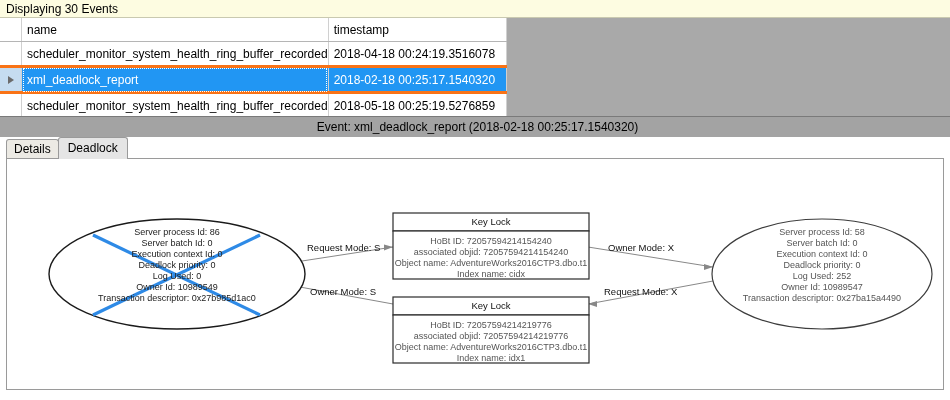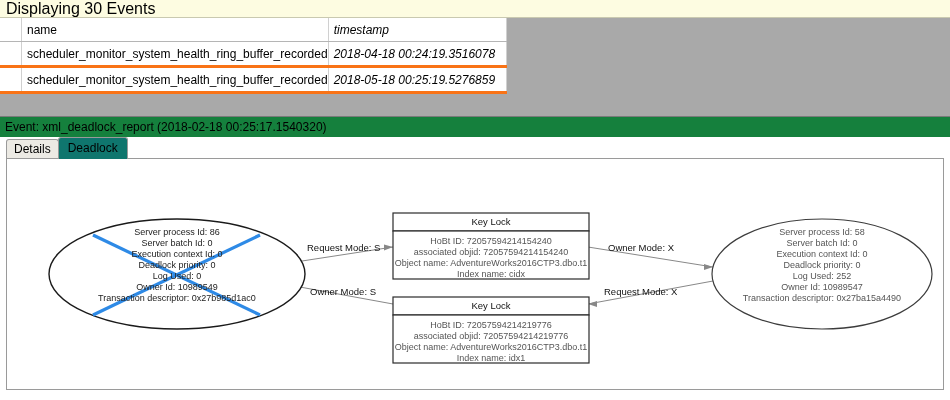--- a/index.html
+++ b/index.html
@@ -19,21 +19,21 @@
 
   
   .banner {
     height: 18px;
     background: #fdfce1;
     border-bottom: 1px solid #c9c9b0;
     display: flex;
     align-items: center;
     padding-left: 6px;
     box-sizing: border-box;
-    font-size: 16px;
+    font-size: 12px;
   }
 
   
   .grid-wrap {
     position: relative;
     height: 99px;
     background: #a9a9a9;
     border-bottom: 1px solid #7a7a7a;
     box-sizing: border-box;
     overflow: hidden;
@@ -55,21 +55,21 @@
     white-space: nowrap;
     overflow: hidden;
     background: #ffffff;
   }
   table.grid th {
     background: #ffffff;
     border-bottom: 1px solid #b5b5b5;
   }
   .col-sel { width: 21px; padding: 0 !important; text-align: center !important; }
   .col-name { width: 272px; }
-  .col-ts { width: 172px; font-style: italic; }
+  .col-ts { width: 172px; }
   tr.selected td { background: #2196f3; color: #ffffff; }
   tr.selected td.col-sel { background: #c5dcf0; color: #555555; }
   .rowmarker {
     display: inline-block;
     width: 0; height: 0;
     border-left: 6px solid #6b6b6b;
     border-top: 4px solid transparent;
     border-bottom: 4px solid transparent;
     vertical-align: middle;
   }
@@ -78,22 +78,23 @@
     outline-offset: -2px;
   }
 
   
   .event-header {
     height: 20px;
     display: flex;
     align-items: center;
     padding-left: 5px;
     box-sizing: border-box;
-    background: #15803d;
-    font-size: 12px;
+    background: #a3a3a3;
+    font-size: 12px;
+    justify-content: center;
   }
 
   
   .tabstrip {
     position: relative;
     height: 21px;
     padding-left: 6px;
     box-sizing: border-box;
     display: flex;
     align-items: flex-end;
@@ -106,21 +107,21 @@
     padding: 2px 7px 2px 7px;
     font-size: 12px;
     line-height: 14px;
     border-radius: 3px 3px 0 0;
     position: relative;
     z-index: 1;
     margin-right: -1px;
     text-align: right;
   }
   .tab.active {
-    background: #0f766e;
+    background: #e5e5e5;
     padding: 3px 9px 4px 9px;
     z-index: 3;
     border-color: #9a9a9a;
     margin-bottom: -1px;
   }
   .tab-body {
     position: absolute;
     left: 6px;
     right: 6px;
     top: 0;
@@ -175,20 +176,27 @@
         <th class="col-sel"></th>
         <th class="col-name">name</th>
         <th class="col-ts">timestamp</th>
       </tr>
     </thead>
     <tbody>
       <tr>
         <td class="col-sel"></td>
         <td class="col-name">scheduler_monitor_system_health_ring_buffer_recorded</td>
         <td class="col-ts">2018-04-18 00:24:19.3516078</td>
+      </tr>
+      <tr class="selected">
+        <td class="col-sel">
+          <span class="rowmarker"></span>
+        </td>
+        <td class="col-name cell-focus">xml_deadlock_report</td>
+        <td class="col-ts">2018-02-18 00:25:17.1540320</td>
       </tr>
       <tr>
         <td class="col-sel"></td>
         <td class="col-name">scheduler_monitor_system_health_ring_buffer_recorded</td>
         <td class="col-ts">2018-05-18 00:25:19.5276859</td>
       </tr>
     </tbody>
   </table>
 </div>
 

